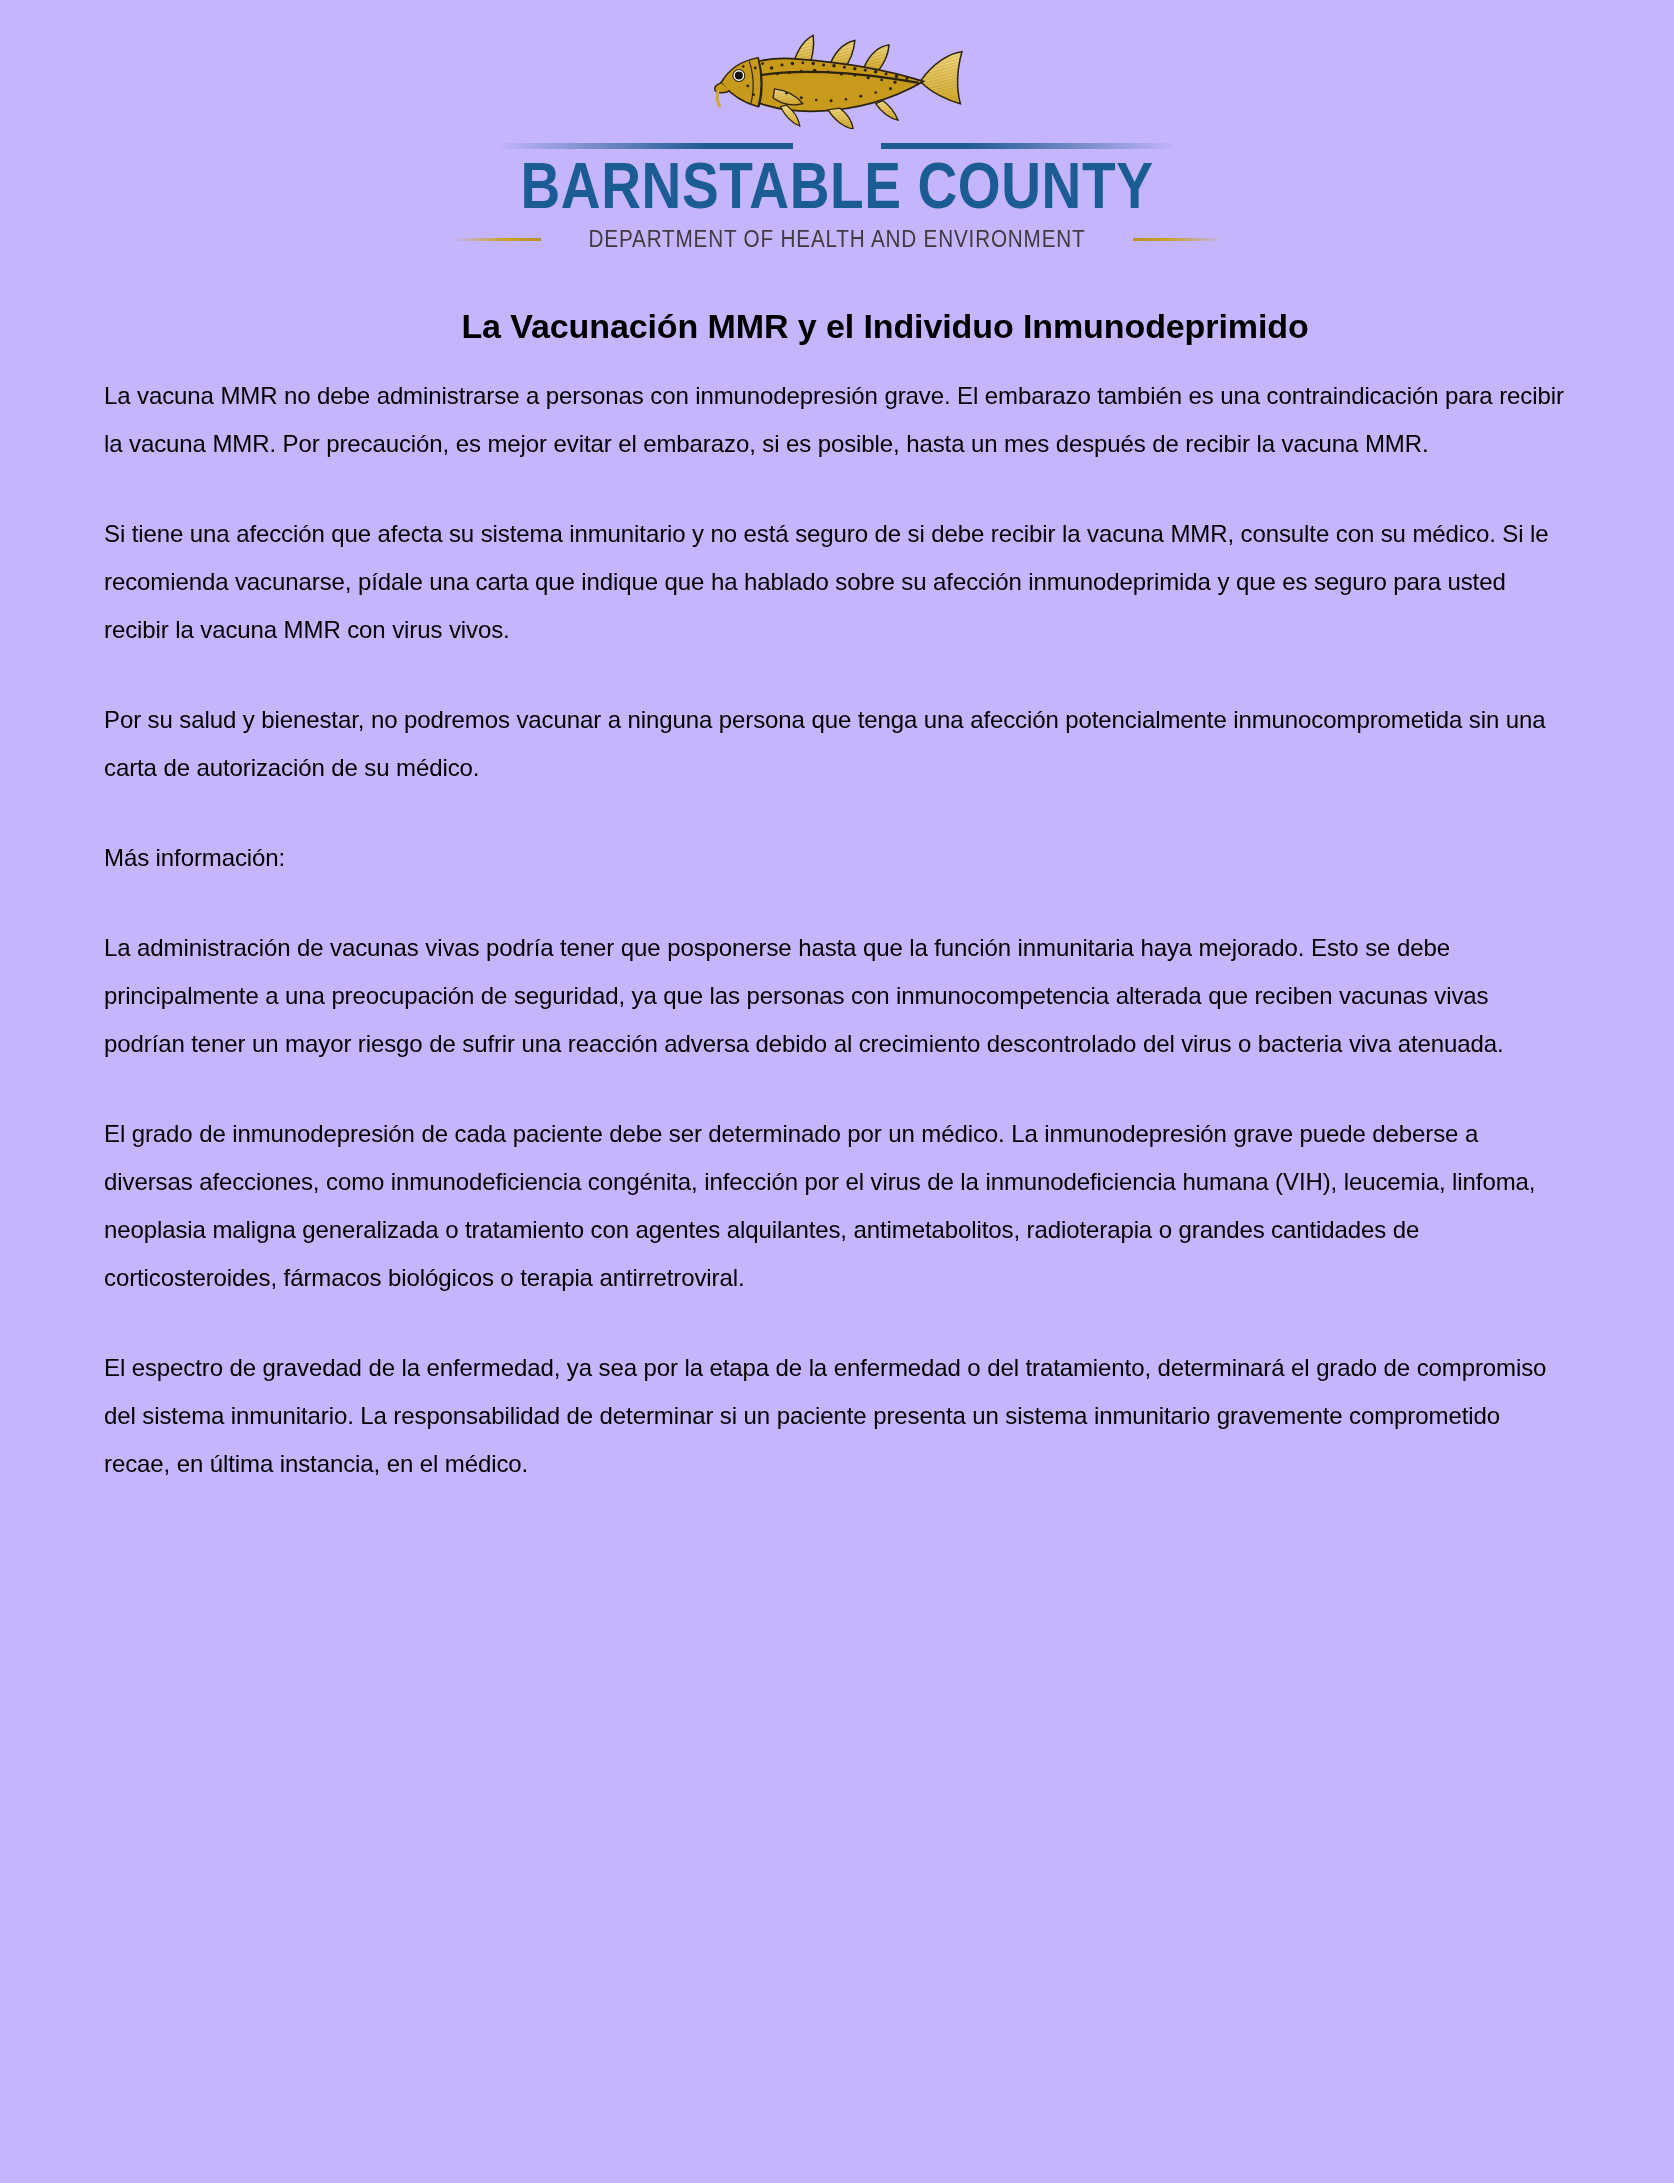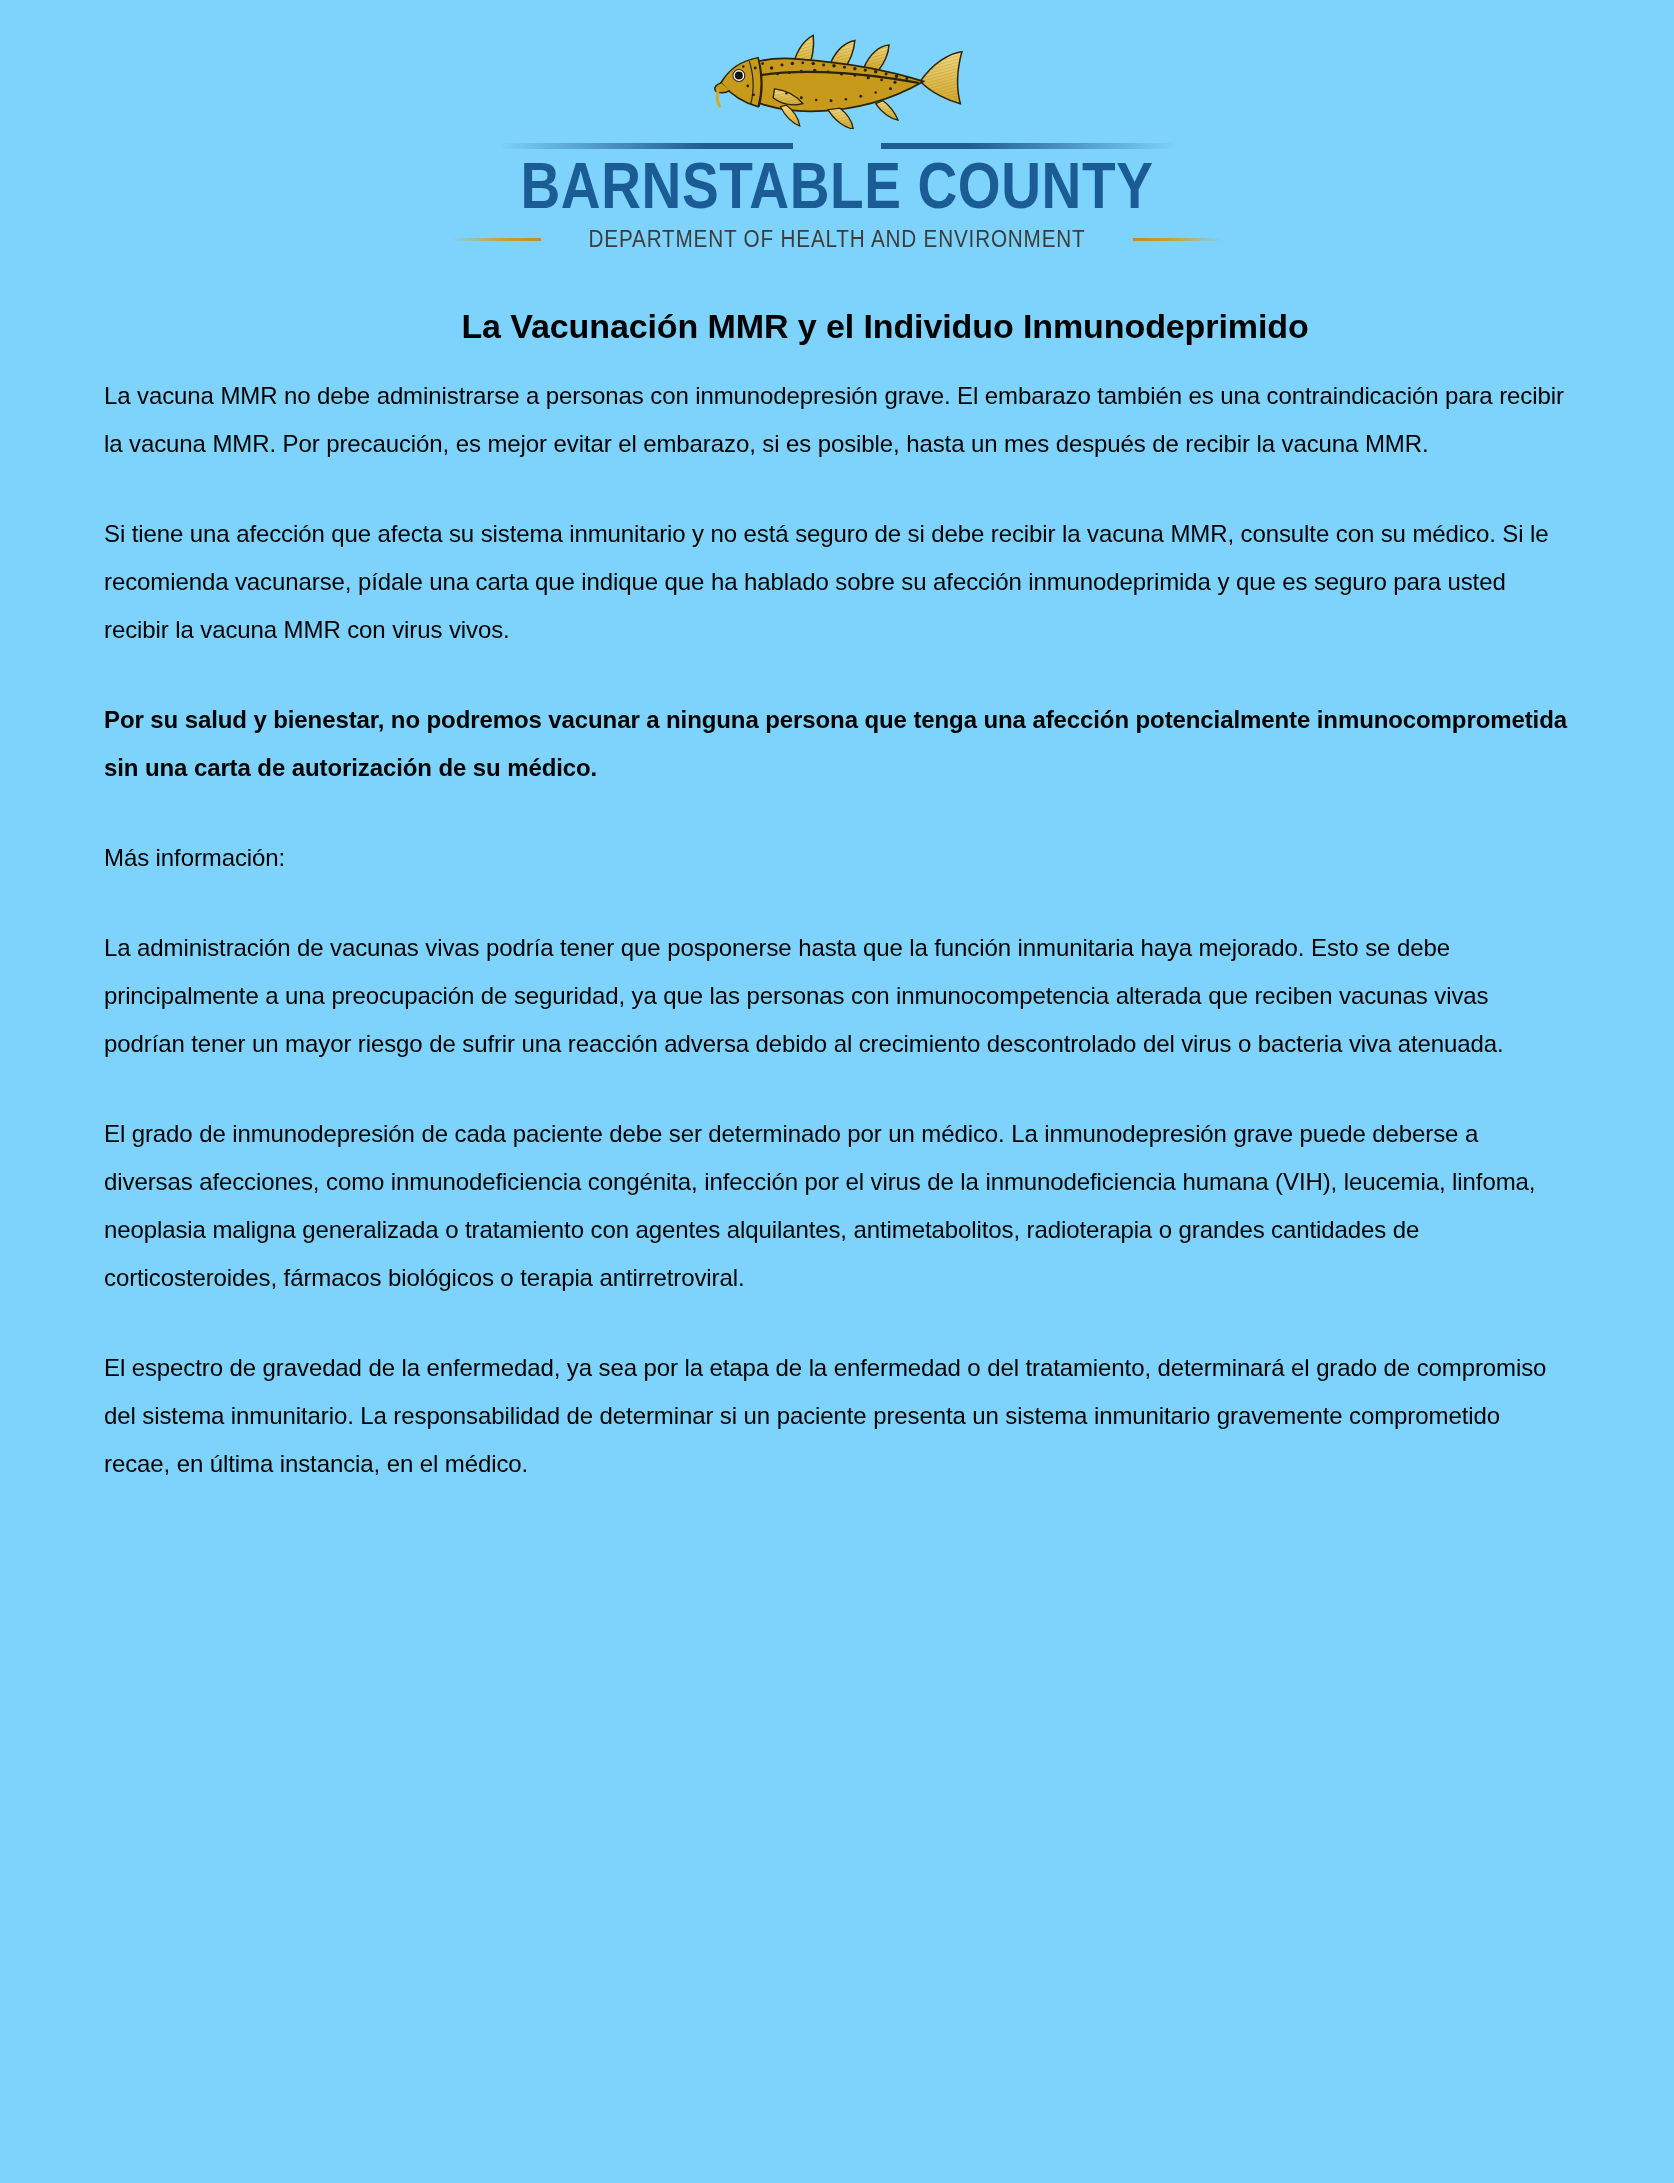--- a/index.html
+++ b/index.html
@@ -12,21 +12,21 @@
     height: 2183px;
     font-family: "Liberation Sans", sans-serif;
     color: #000000;
     -webkit-font-smoothing: antialiased;
   }
 
   .page {
     position: relative;
     width: 1674px;
     height: 2183px;
-    background: #7dd3fc;
+    background: #c4b5fd;
     box-sizing: border-box;
     overflow: hidden;
   }
 
   
   .logo-block {
     position: absolute;
     left: 0;
     top: 16.4px;
     width: 1674px;
@@ -147,21 +147,21 @@
 
   .para {
     font-size: 24px;
     line-height: 48px;
     color: #000000;
     margin: 0 0 42px 0;
     letter-spacing: -0.1px;
     font-weight: 400;
   }
   .para.bold {
-    font-weight: 700;
+    font-weight: 400;
     letter-spacing: -0.1px;
   }
   .para:last-child { margin-bottom: 0; }
 </style>
 </head>
 <body>
 
 <div class="page">
 
   <div class="logo-block">

